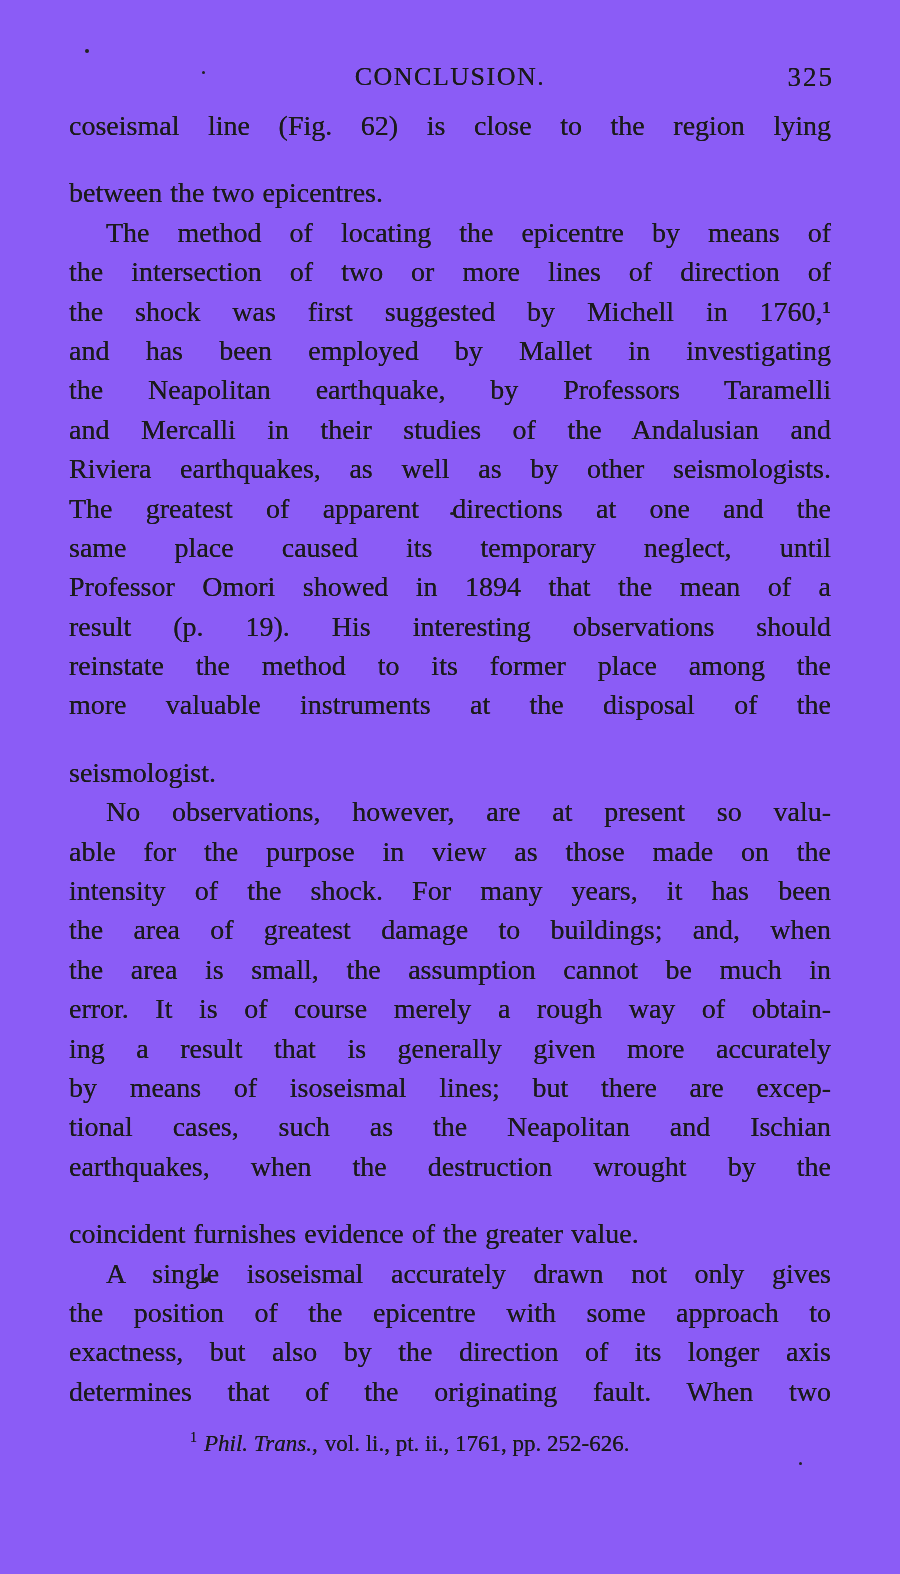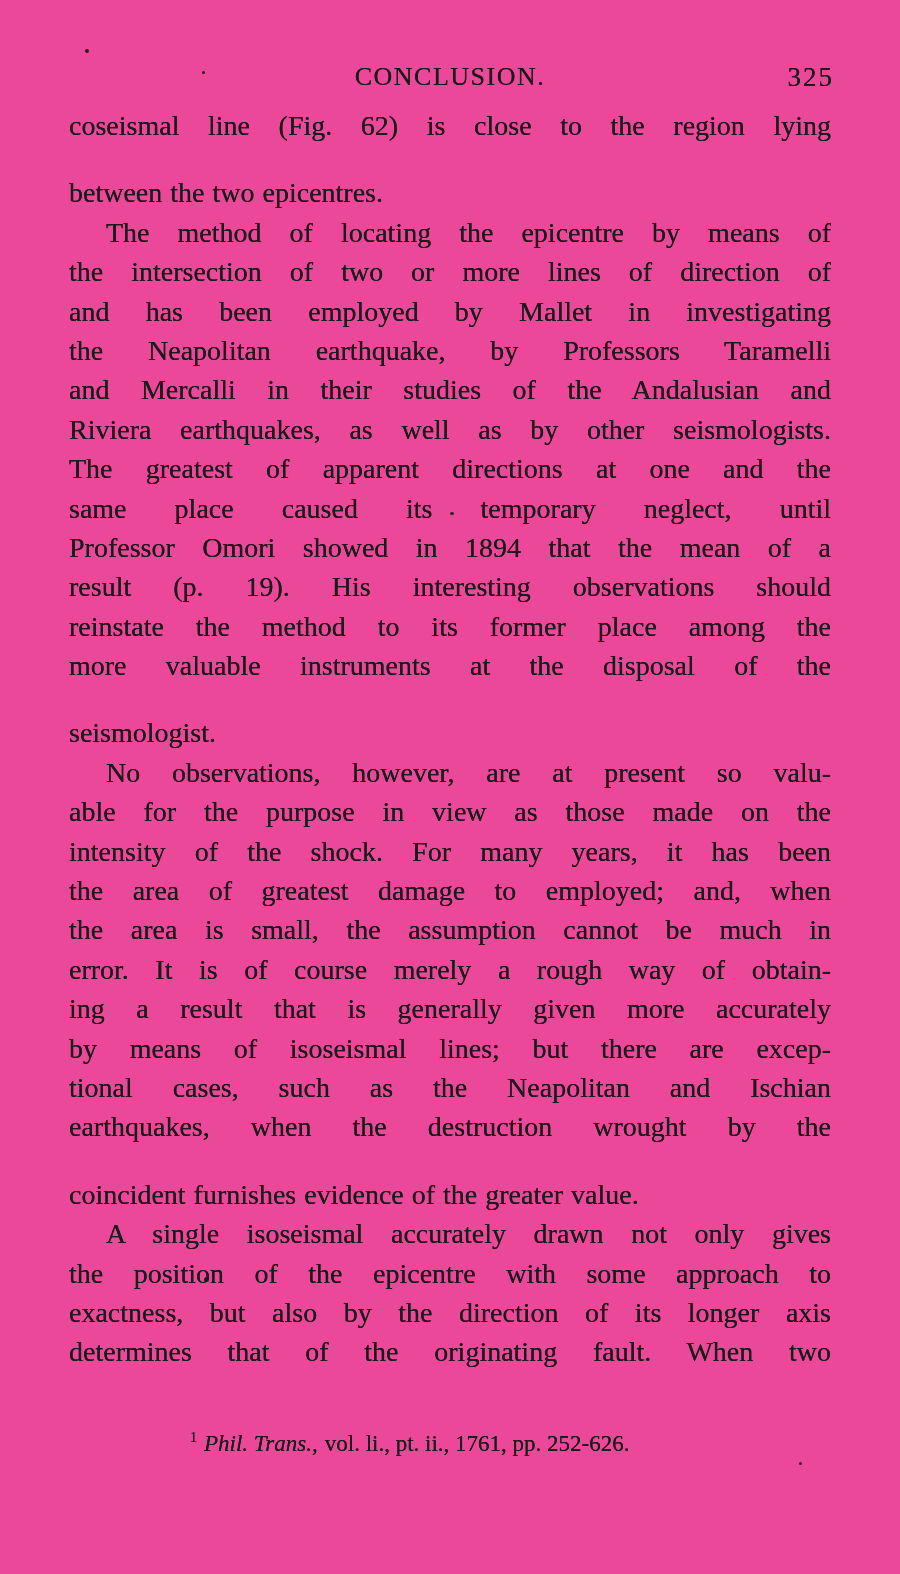--- a/index.html
+++ b/index.html
@@ -1,21 +1,21 @@
 <!DOCTYPE html>
 <html><head>
 <meta charset="utf-8">
 <style>
   * { margin: 0; padding: 0; box-sizing: border-box; }
   html, body { background: #ffffff; }
   .page {
     position: relative;
     width: 900px;
     height: 1574px;
-    background: #ec4899;
+    background: #8b5cf6;
     color: #1b1b1b;
     font-family: "Liberation Serif", "DejaVu Serif", serif;
     overflow: hidden;
     text-shadow: 0 0 0.5px currentColor;
   }
   
   .running-head {
     position: absolute;
     top: 60px;
     left: 0;
@@ -103,38 +103,39 @@
   <main class="text-block">
 
     <div class="para">
       <div class="line">coseismal line (Fig. 62) is close to the region lying</div>
       <div class="line last">between the two epicentres.</div>
     </div>
 
     <div class="para">
       <div class="line indent">The method of locating the epicentre by means of</div>
       <div class="line">the intersection of two or more lines of direction of</div>
+      <div class="line">the shock was first suggested by Michell in 1760,¹</div>
       <div class="line">and has been employed by Mallet in investigating</div>
       <div class="line">the Neapolitan earthquake, by Professors Taramelli</div>
       <div class="line">and Mercalli in their studies of the Andalusian and</div>
       <div class="line">Riviera earthquakes, as well as by other seismologists.</div>
       <div class="line">The greatest of apparent directions at one and the</div>
       <div class="line">same place caused its temporary neglect, until</div>
       <div class="line">Professor Omori showed in 1894 that the mean of a</div>
       <div class="line">result (p. 19). His interesting observations should</div>
       <div class="line">reinstate the method to its former place among the</div>
       <div class="line">more valuable instruments at the disposal of the</div>
       <div class="line last">seismologist.</div>
     </div>
 
     <div class="para">
       <div class="line indent">No observations, however, are at present so valu-</div>
       <div class="line">able for the purpose in view as those made on the</div>
       <div class="line">intensity of the shock. For many years, it has been</div>
-      <div class="line">the area of greatest damage to employed; and, when</div>
+      <div class="line">the area of greatest damage to buildings; and, when</div>
       <div class="line">the area is small, the assumption cannot be much in</div>
       <div class="line">error. It is of course merely a rough way of obtain-</div>
       <div class="line">ing a result that is generally given more accurately</div>
       <div class="line">by means of isoseismal lines; but there are excep-</div>
       <div class="line">tional cases, such as the Neapolitan and Ischian</div>
       <div class="line">earthquakes, when the destruction wrought by the</div>
       <div class="line last">coincident furnishes evidence of the greater value.</div>
     </div>
 
     <div class="para">

